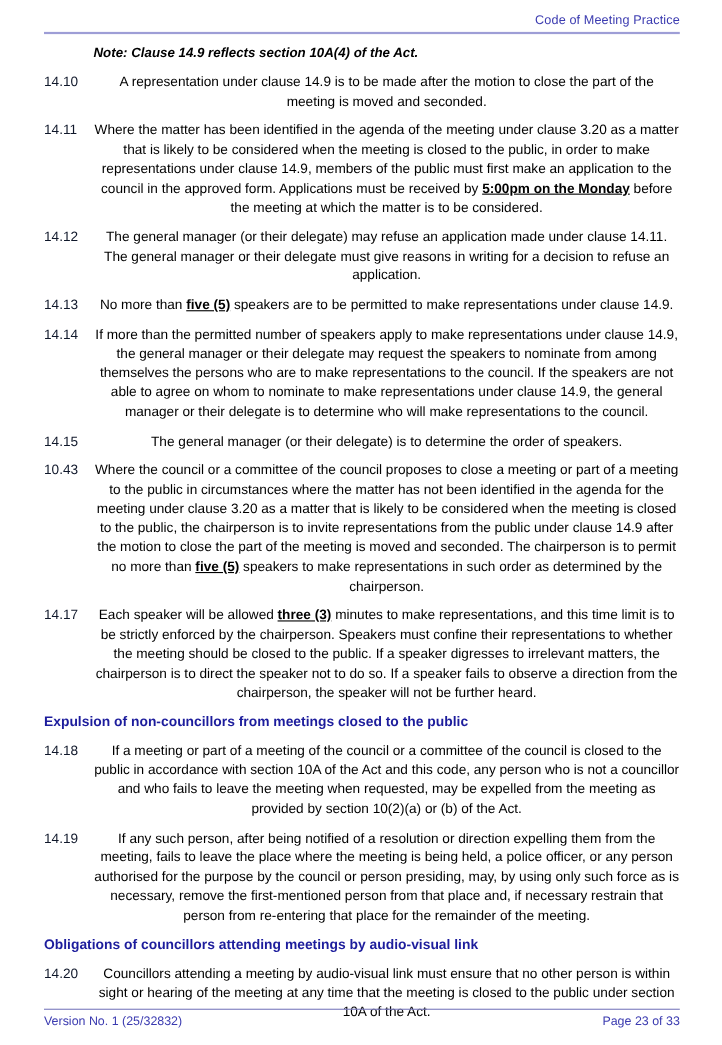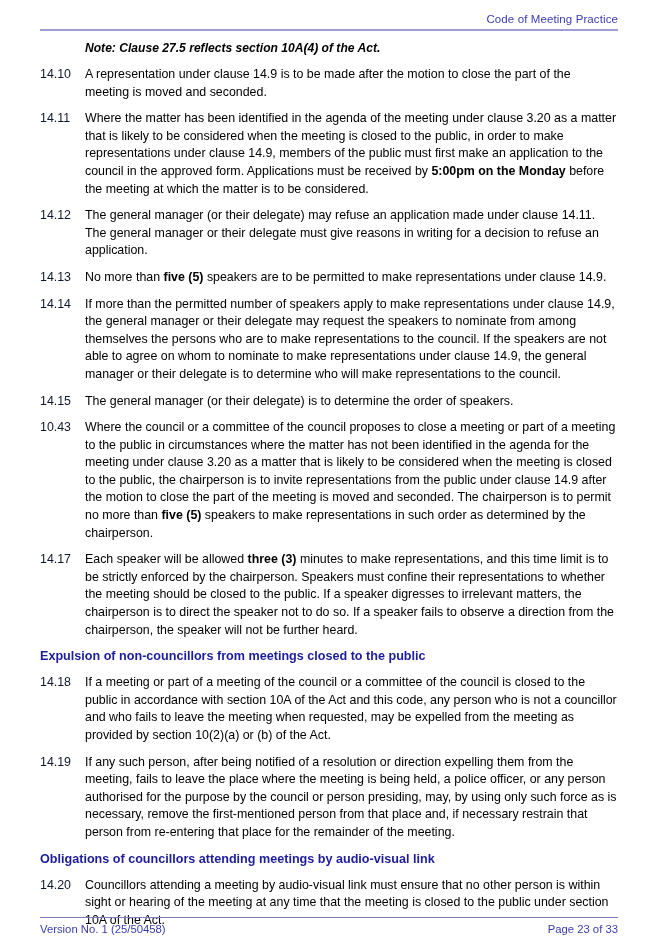--- a/index.html
+++ b/index.html
@@ -72,23 +72,23 @@
     font-size: 12.4px;
     line-height: 17.6px;
     color: #0f172a;
     white-space: nowrap;
   }
   .clause-body {
     flex: 1 1 auto;
     font-size: 12.4px;
     line-height: 17.6px;
     color: #000;
-    text-align: left;
-  }
-  .clause-body b { font-weight: bold; }
+    text-align: center;
+  }
+  .clause-body b { font-weight: bold; text-decoration: underline; }
 
   .section-heading {
     font-size: 12.6px;
     font-weight: bold;
     color: #1c1c9c;
     line-height: 17px;
     margin-top: 3px;
     margin-bottom: 9px;
   }
 
@@ -119,21 +119,21 @@
 
 <div class="page">
 
   <div class="page-header">
     <div class="header-text">Code of Meeting Practice</div>
     <div class="header-rule"></div>
   </div>
 
   <div class="content">
 
-    <div class="note-line">Note: Clause 27.5 reflects section 10A(4) of the Act.</div>
+    <div class="note-line">Note: Clause 14.9 reflects section 10A(4) of the Act.</div>
 
     <div>
       <div class="clause">
         <div class="clause-num">14.10</div>
         <div class="clause-body">A representation under clause 14.9 is to be made after the motion to close the part of the meeting is moved and seconded.</div>
       </div>
       <div class="clause">
         <div class="clause-num">14.11</div>
         <div class="clause-body">Where the matter has been identified in the agenda of the meeting under clause 3.20 as a matter that is likely to be considered when the meeting is closed to the public, in order to make representations under clause 14.9, members of the public must first make an application to the council in the approved form. Applications must be received by <b>5:00pm on the Monday</b> before the meeting at which the matter is to be considered.</div>
       </div>
@@ -183,18 +183,18 @@
         <div class="clause-num">14.20</div>
         <div class="clause-body">Councillors attending a meeting by audio-visual link must ensure that no other person is within sight or hearing of the meeting at any time that the meeting is closed to the public under section 10A of the Act.</div>
       </div>
     </div>
 
   </div>
 
   <div class="page-footer">
     <div class="footer-rule"></div>
     <div class="footer-row">
-      <div>Version No. 1 (25/50458)</div>
+      <div>Version No. 1 (25/32832)</div>
       <div>Page 23 of 33</div>
     </div>
   </div>
 
 </div>
 
 </body></html>

